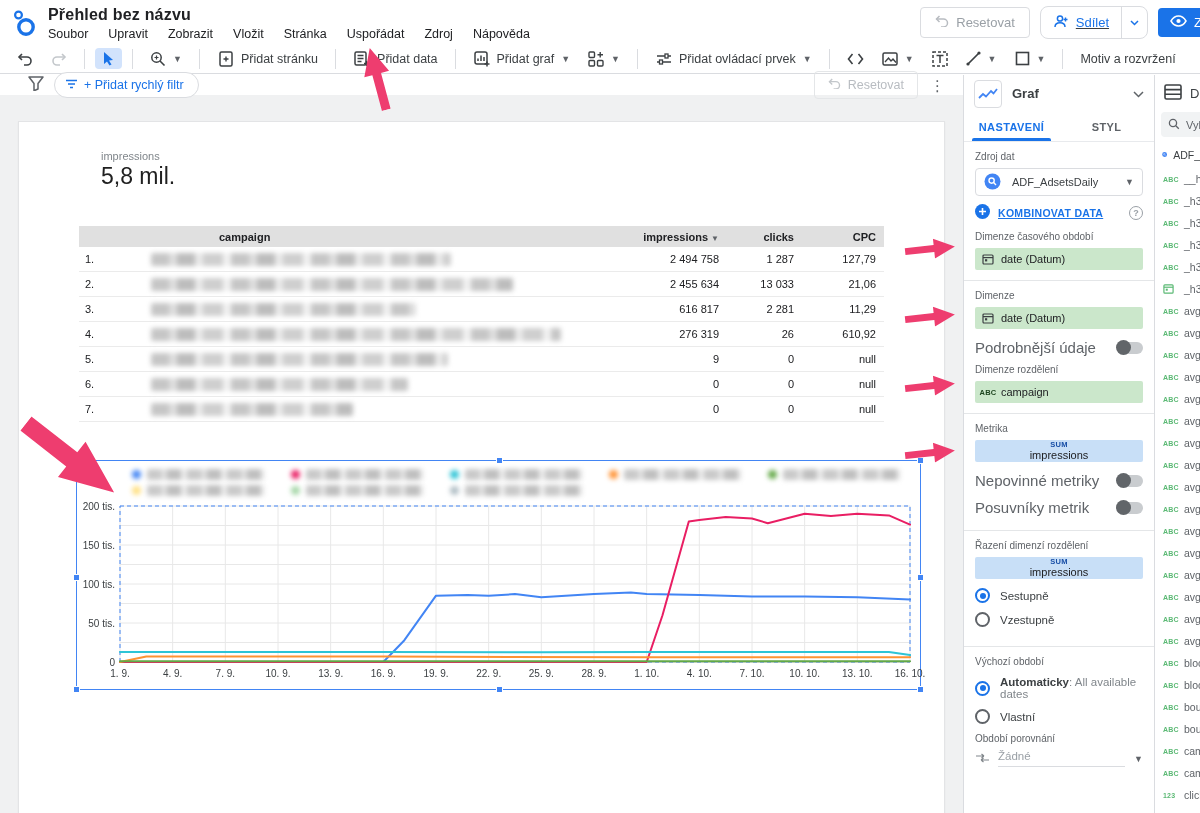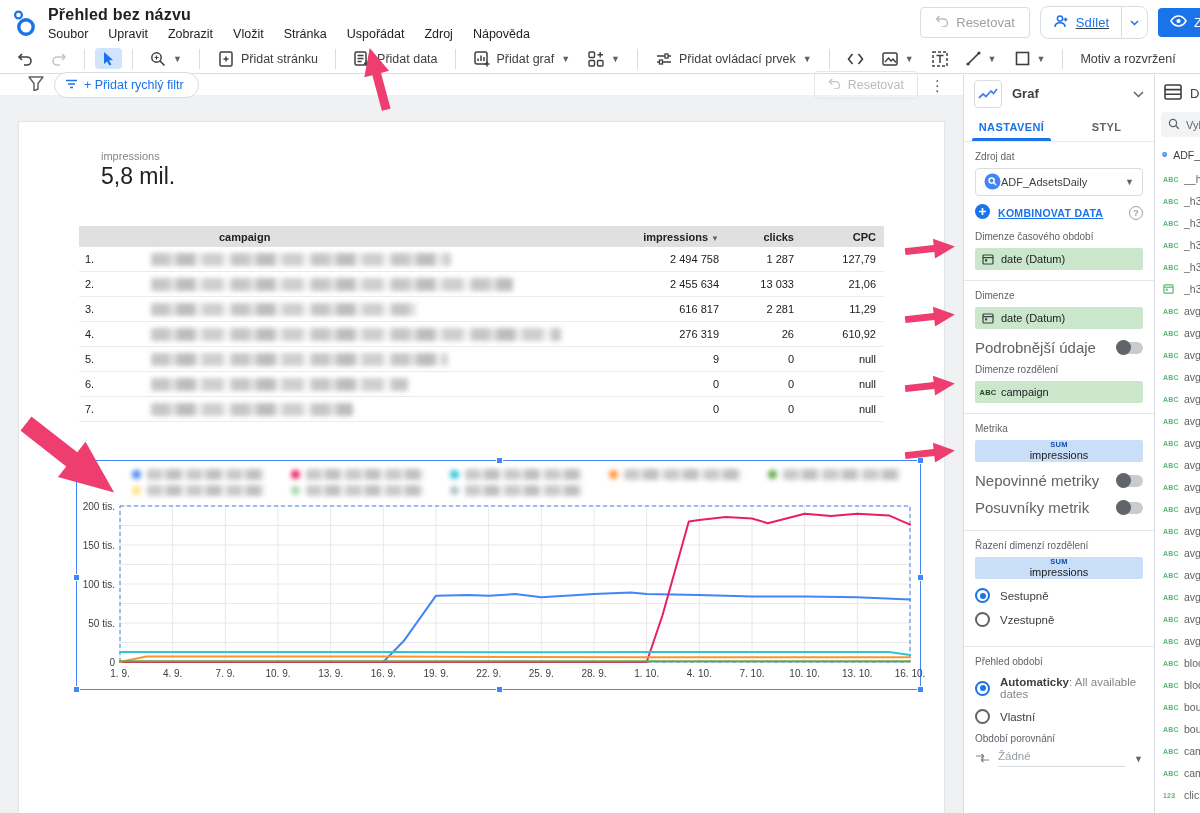--- a/index.html
+++ b/index.html
@@ -82,21 +82,21 @@
   .props-thumb { width:28px; height:28px; border:1px solid #dadce0; border-radius:4px; display:flex; align-items:center; justify-content:center; }
   .props-title { font-size:13px; font-weight:700; color:#3c4043; flex:1; }
   .props-tabs { display:flex; height:30px; border-bottom:1px solid #e8eaed; }
   .ptab { flex:1; display:flex; align-items:center; justify-content:center; font-size:11px; font-weight:700;
       letter-spacing:.4px; color:#5f6368; position:relative; }
   .ptab.active { color:#1a73e8; }
   .ptab.active::after { content:""; position:absolute; left:8px; right:8px; bottom:0; height:3px; background:#1a73e8; border-radius:2px 2px 0 0; }
   .sec { padding:9px 11px 10px; }
   .sec-divider { border-top:1px solid #e4e6e8; }
   .sec-label { font-size:10px; color:#5f6368; margin-bottom:6px; font-weight:500; }
-  .src-box { display:flex; align-items:center; gap:0; border:1px solid #dadce0; border-radius:4px; height:28px; padding:0 8px; margin-bottom:8px; }
+  .src-box { display:flex; align-items:center; gap:11px; border:1px solid #dadce0; border-radius:4px; height:28px; padding:0 8px; margin-bottom:8px; }
   .src-name { flex:1; font-size:11px; color:#3c4043; }
   .blend-row { display:flex; align-items:center; gap:8px; margin:2px 0 10px; }
   .blend-label { flex:1; color:#1a73e8; font-weight:700; font-size:10.5px; letter-spacing:.3px;text-decoration:underline; }
   .help-circ { width:14px; height:14px; border:1.4px solid #9aa0a6; border-radius:50%; color:#9aa0a6;
       font-size:9px; display:flex; align-items:center; justify-content:center; font-weight:700; }
   .chip { display:flex; align-items:center; height:22px; border-radius:2px; overflow:hidden; font-size:11px; color:#202124; }
   .chip-green { background:#cbe7cb; }
   .chip-blue { background:#c8dff7;flex-direction:column; }
   .chip-ico { width:26px; display:flex; align-items:center; justify-content:center; flex-shrink:0; }
   .chip-badge { font-size:7.5px; font-weight:700; letter-spacing:.3px; }
@@ -633,21 +633,21 @@
         <span class="radio sel"></span>
         <span>Sestupně</span>
       </div>
       <div class="radio-row">
         <span class="radio"></span>
         <span>Vzestupně</span>
       </div>
     </div>
 
     <div class="sec sec-divider">
-      <div class="sec-label">Přehled období</div>
+      <div class="sec-label">Výchozí období</div>
       <div class="radio-row">
         <span class="radio sel"></span>
         <span><b style="color:#3c4043">Automaticky</b><span class="radio-suffix">: All available dates</span></span>
       </div>
       <div class="radio-row">
         <span class="radio"></span>
         <span>Vlastní</span>
       </div>
       <div class="sec-label" style="margin-top:6px">Období porovnání</div>
       <div class="cmp-select">

